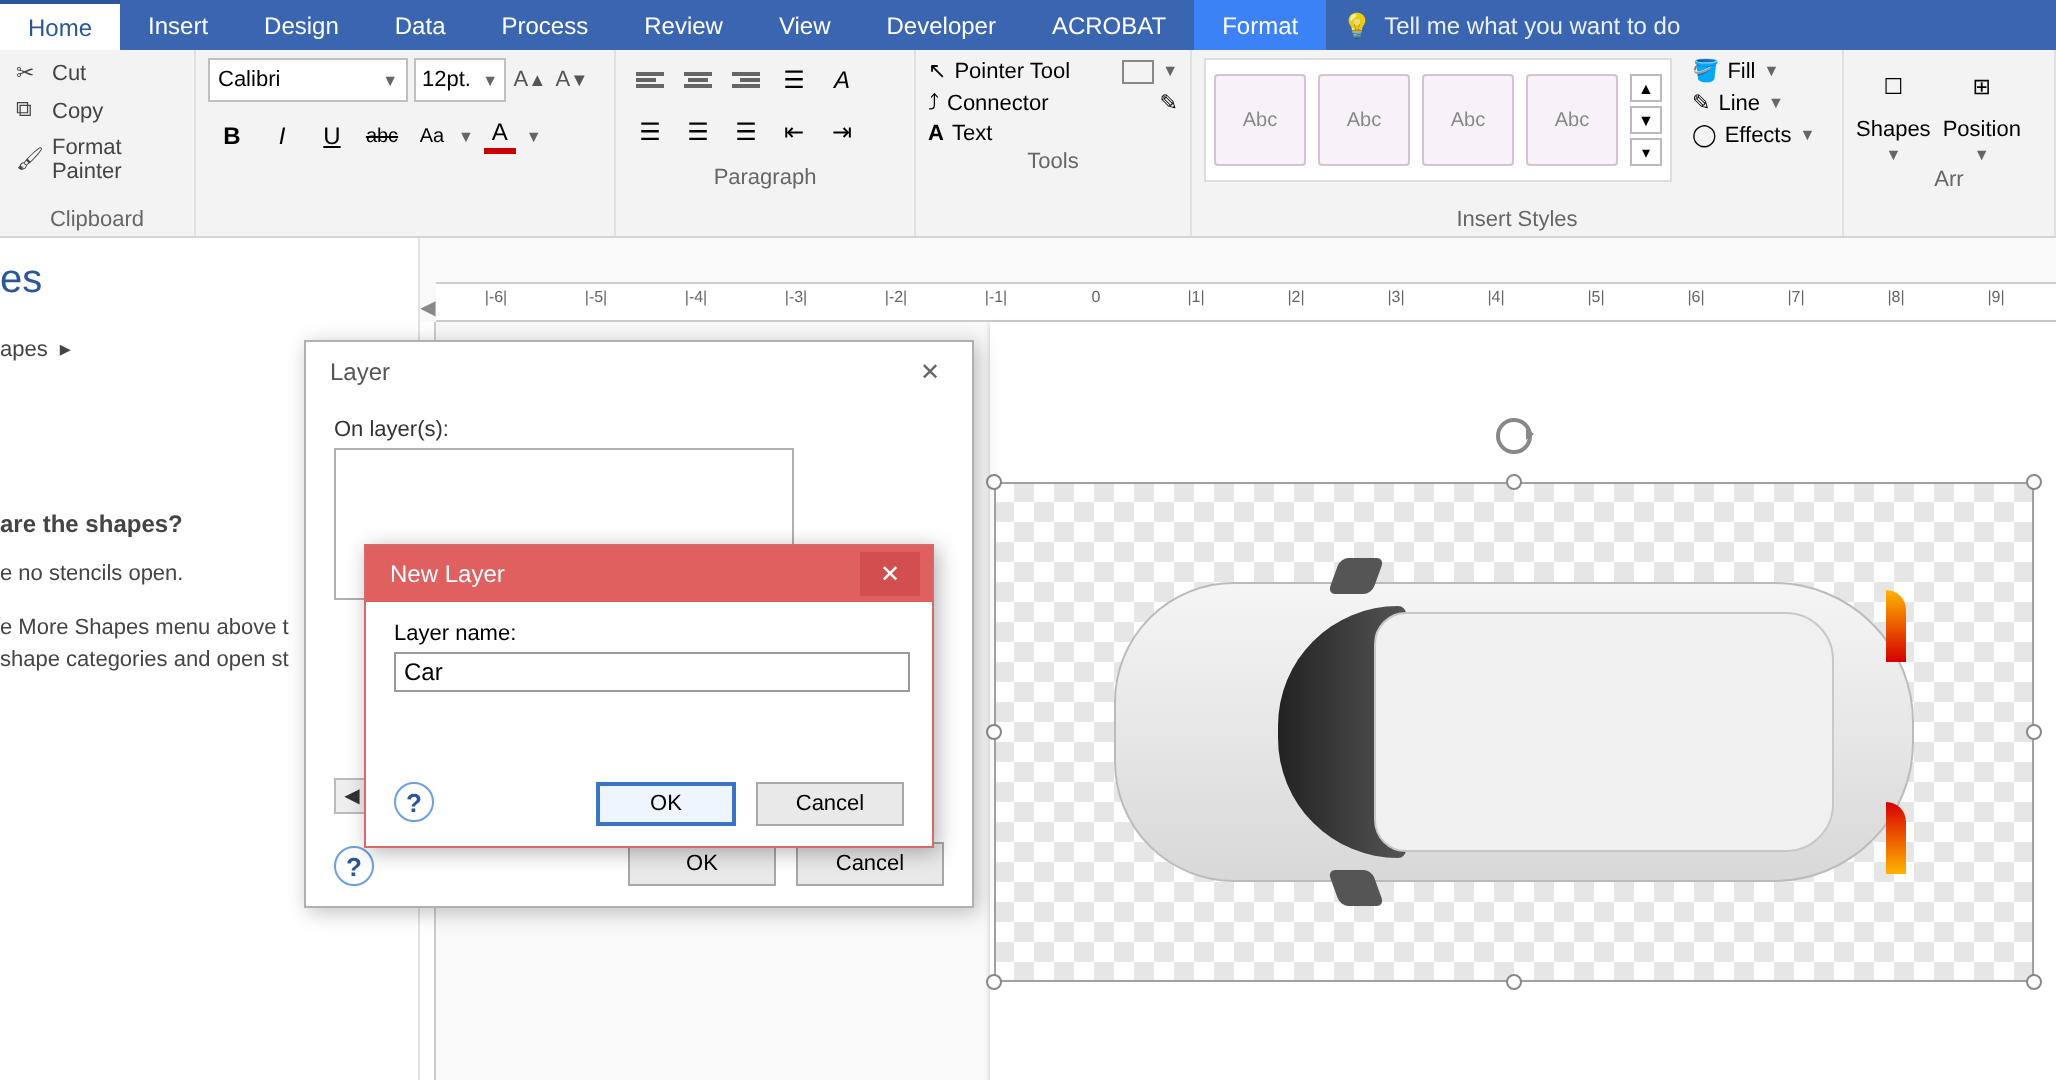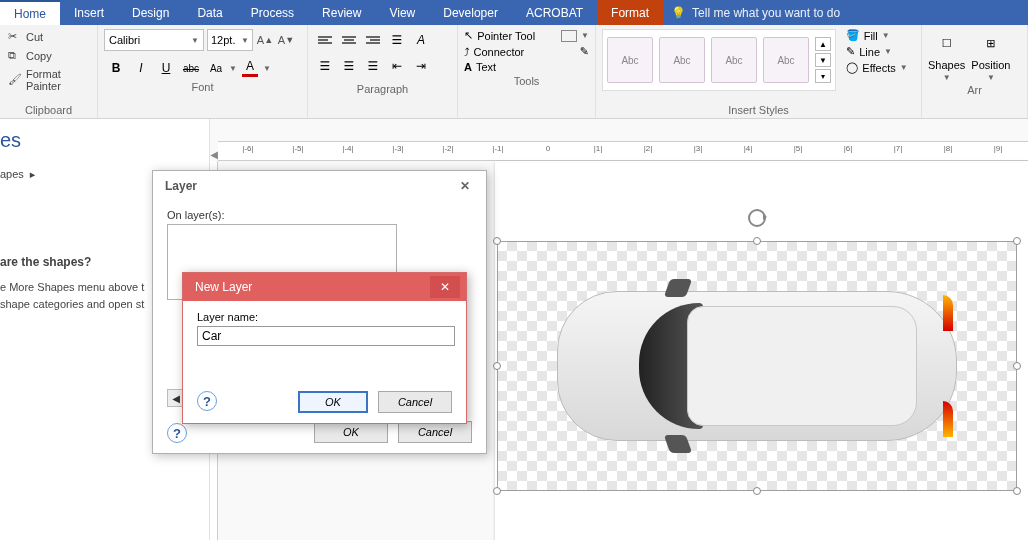--- a/index.html
+++ b/index.html
@@ -56,21 +56,21 @@
 
 .arrange-col { display: flex; gap: 6px; }
 .arrange-btn { display: flex; flex-direction: column; align-items: center; gap: 2px; font-size: 11px; cursor: pointer; }
 .arrange-icon { width: 28px; height: 28px; display: flex; align-items: center; justify-content: center; }
 
 
 .shapes-pane { position: absolute; left: 0; top: 119px; width: 210px; height: 421px; border-right: 1px solid #e1e1e1; background: #fff; padding: 0; }
 .shapes-title { font-size: 20px; color: #2b579a; padding: 10px 4px 6px 0; }
 .shapes-tabs { border-bottom: 1px solid #d4d4d4; padding: 6px 2px 6px 0; font-size: 11px; }
 .shapes-body { font-size: 11px; color: #444; padding: 6px 0; }
-.more-shapes { display: flex; align-items: flex-start; gap: 6px; padding: 4px 0; cursor: pointer; }
+.more-shapes { display: flex; align-items: center; gap: 6px; padding: 4px 0; cursor: pointer; }
 .where-title { margin-top: 70px; font-weight: 600; font-size: 12px; }
 .where-text { margin-top: 10px; line-height: 1.5; }
 
 
 .canvas-area { position: absolute; left: 210px; top: 119px; right: 0; bottom: 0; background: #f9f9f9; }
 .hscroll-stub { position: absolute; left: 0; top: 28px; width: 8px; height: 14px; display:flex; align-items:center; justify-content:center; color:#888; font-size:10px; cursor:pointer;}
 .ruler-h { position: absolute; left: 8px; right: 0; top: 22px; height: 20px; background: #fff; border-bottom: 1px solid #ccc; border-top: 1px solid #ccc; font-size: 8px; color: #666; overflow: hidden; }
 .ruler-h .num { position: absolute; top: 2px; transform: translateX(-50%); }
 .ruler-v { position: absolute; left: 0; top: 42px; width: 8px; bottom: 0; background: #fff; border-right: 1px solid #ccc; }
 
@@ -102,27 +102,27 @@
 .car-wind { position:absolute; left:82px; top:32px; width:64px; height:126px; background: linear-gradient(90deg,#222,#555); border-radius: 60px 4px 4px 60px; }
 .car-mirror { position:absolute; width:22px; height:18px; background:#555; border-radius:4px; }
 .car-mirror.mL { left:110px; top:8px; transform: skewX(-20deg);}
 .car-mirror.mR { left:110px; bottom:8px; transform: skewX(20deg);}
 .car-tail { position:absolute; width:10px; height:36px; border-top-right-radius:18px; }
 .car-tail.tL { right:4px; top:24px; background: linear-gradient(#ffb400,#d60000);}
 .car-tail.tR { right:4px; bottom:24px; background: linear-gradient(#d60000,#ffb400);}
 
 
 .dlg-layer { position: absolute; left: 152px; top: 170px; width: 335px; background: #fff; border: 1px solid #b0b0b0; box-shadow: 2px 2px 10px rgba(0,0,0,0.25); }
-.dlg-title { height: 30px; display: flex; align-items: center; justify-content: space-between; padding: 0 6px 0 12px; font-size: 12px; color: #555; font-weight: bold; }
+.dlg-title { height: 30px; display: flex; align-items: center; justify-content: space-between; padding: 0 6px 0 12px; font-size: 12px; color: #555; }
 .dlg-close { width: 30px; height: 24px; display:flex; align-items:center; justify-content:center; cursor:pointer; color:#666; }
 .dlg-body { padding: 8px 14px 12px 14px; font-size: 11px; color: #333; }
 .onlayers-box { width: 230px; height: 76px; border:1px solid #b0b0b0; background:#fff; margin-top:3px; overflow-y: scroll; }
 .dlg-side-btn { position:absolute; right:20px; top:96px; width:58px; height:22px; border:1px solid #a8a8a8; background:#e9e9e9; font-size:11px; text-align:center; line-height:20px; cursor:pointer; }
 .dlg-row-btns { display:flex; gap:10px; justify-content:flex-end; margin-top: 54px; }
-.dlg-btn { width: 74px; height: 22px; border:1px solid #a8a8a8; background:#e9e9e9; font-size:11px; cursor:pointer;font-style:italic; }
+.dlg-btn { width: 74px; height: 22px; border:1px solid #a8a8a8; background:#e9e9e9; font-size:11px; cursor:pointer; }
 .preserve-row { display:flex; align-items:center; gap:6px; margin-top: 10px; }
 .preserve-row input { width:13px; height:13px; }
 .help-icon { width:20px; height:20px; border:1px solid #6aa0e0; border-radius:50%; color:#2b579a; font-weight:bold; font-size:13px; display:flex; align-items:center; justify-content:center; cursor:pointer; }
 .dlg-nav { position:absolute; left:14px; bottom:46px; display:flex; gap:2px;}
 .dlg-nav span{ width:18px; height:18px; border:1px solid #bbb; background:#eee; font-size:10px; display:flex;align-items:center;justify-content:center;}
 
 
 .dlg-newlayer { position: absolute; left: 182px; top: 272px; width: 285px; background: #fff; border: 1px solid #d46a6a; box-shadow: 2px 2px 10px rgba(0,0,0,0.3); }
 .dlg-newlayer .nl-title { height: 28px; background: #e06060; color: #fff; display:flex; align-items:center; justify-content:space-between; padding: 0 6px 0 12px; font-size: 12px; }
 .nl-close { width: 30px; height:22px; display:flex; align-items:center; justify-content:center; cursor:pointer; background:#d34e4e; }
@@ -140,21 +140,21 @@
 <div class="ribbon-tabs">
   <div class="tab active">Home</div>
   <div class="tab">Insert</div>
   <div class="tab">Design</div>
   <div class="tab">Data</div>
   <div class="tab">Process</div>
   <div class="tab">Review</div>
   <div class="tab">View</div>
   <div class="tab">Developer</div>
   <div class="tab">ACROBAT</div>
-  <div class="tab" style="background:#c2410c">Format</div>
+  <div class="tab" style="background:#3b82f6">Format</div>
   <div class="tellme">
     <span class="bulb">💡</span>
     <span>Tell me what you want to do</span>
   </div>
 </div>
 
 <div class="ribbon">
 
   <div class="group" style="width:98px">
     <div class="group-body">
@@ -197,21 +197,20 @@
         <div class="fb" style="text-decoration:line-through;font-size:10px">abc</div>
         <div class="fb" style="font-size:10px">Aa</div>
         <span class="chev">▼</span>
         <div class="fb" style="flex-direction:column;gap:1px">
             <span style="font-size:12px">A</span>
             <span class="font-color-bar"></span>
           </div>
         <span class="chev">▼</span>
       </div>
     </div>
-    <div class="group-label">Font</div>
   </div>
 
   <div class="group" style="width:150px">
     <div style="display:flex;flex-direction:column;">
       <div class="para-row">
         <div class="para-btn">
             <span class="align-lines">
               <span class="al-line"></span>
               <span class="al-line" style="width:10px"></span>
               <span class="al-line"></span>
@@ -318,20 +317,21 @@
 </div>
 
 <div class="shapes-pane">
   <div class="shapes-title">es</div>
   <div class="shapes-body">
     <div class="more-shapes">
         <span>apes</span>
         <span>▸</span>
       </div>
     <div class="where-title">are the shapes?</div>
+    <div class="where-text">e no stencils open.</div>
     <div class="where-text" style="white-space:pre-line">e More Shapes menu above t
  shape categories and open st</div>
   </div>
 </div>
 
 <div class="canvas-area">
   <div class="hscroll-stub">◀</div>
   <div class="ruler-h">
     <span class="num" style="left:30px">|-6|</span>
     <span class="num" style="left:80px">|-5|</span>

